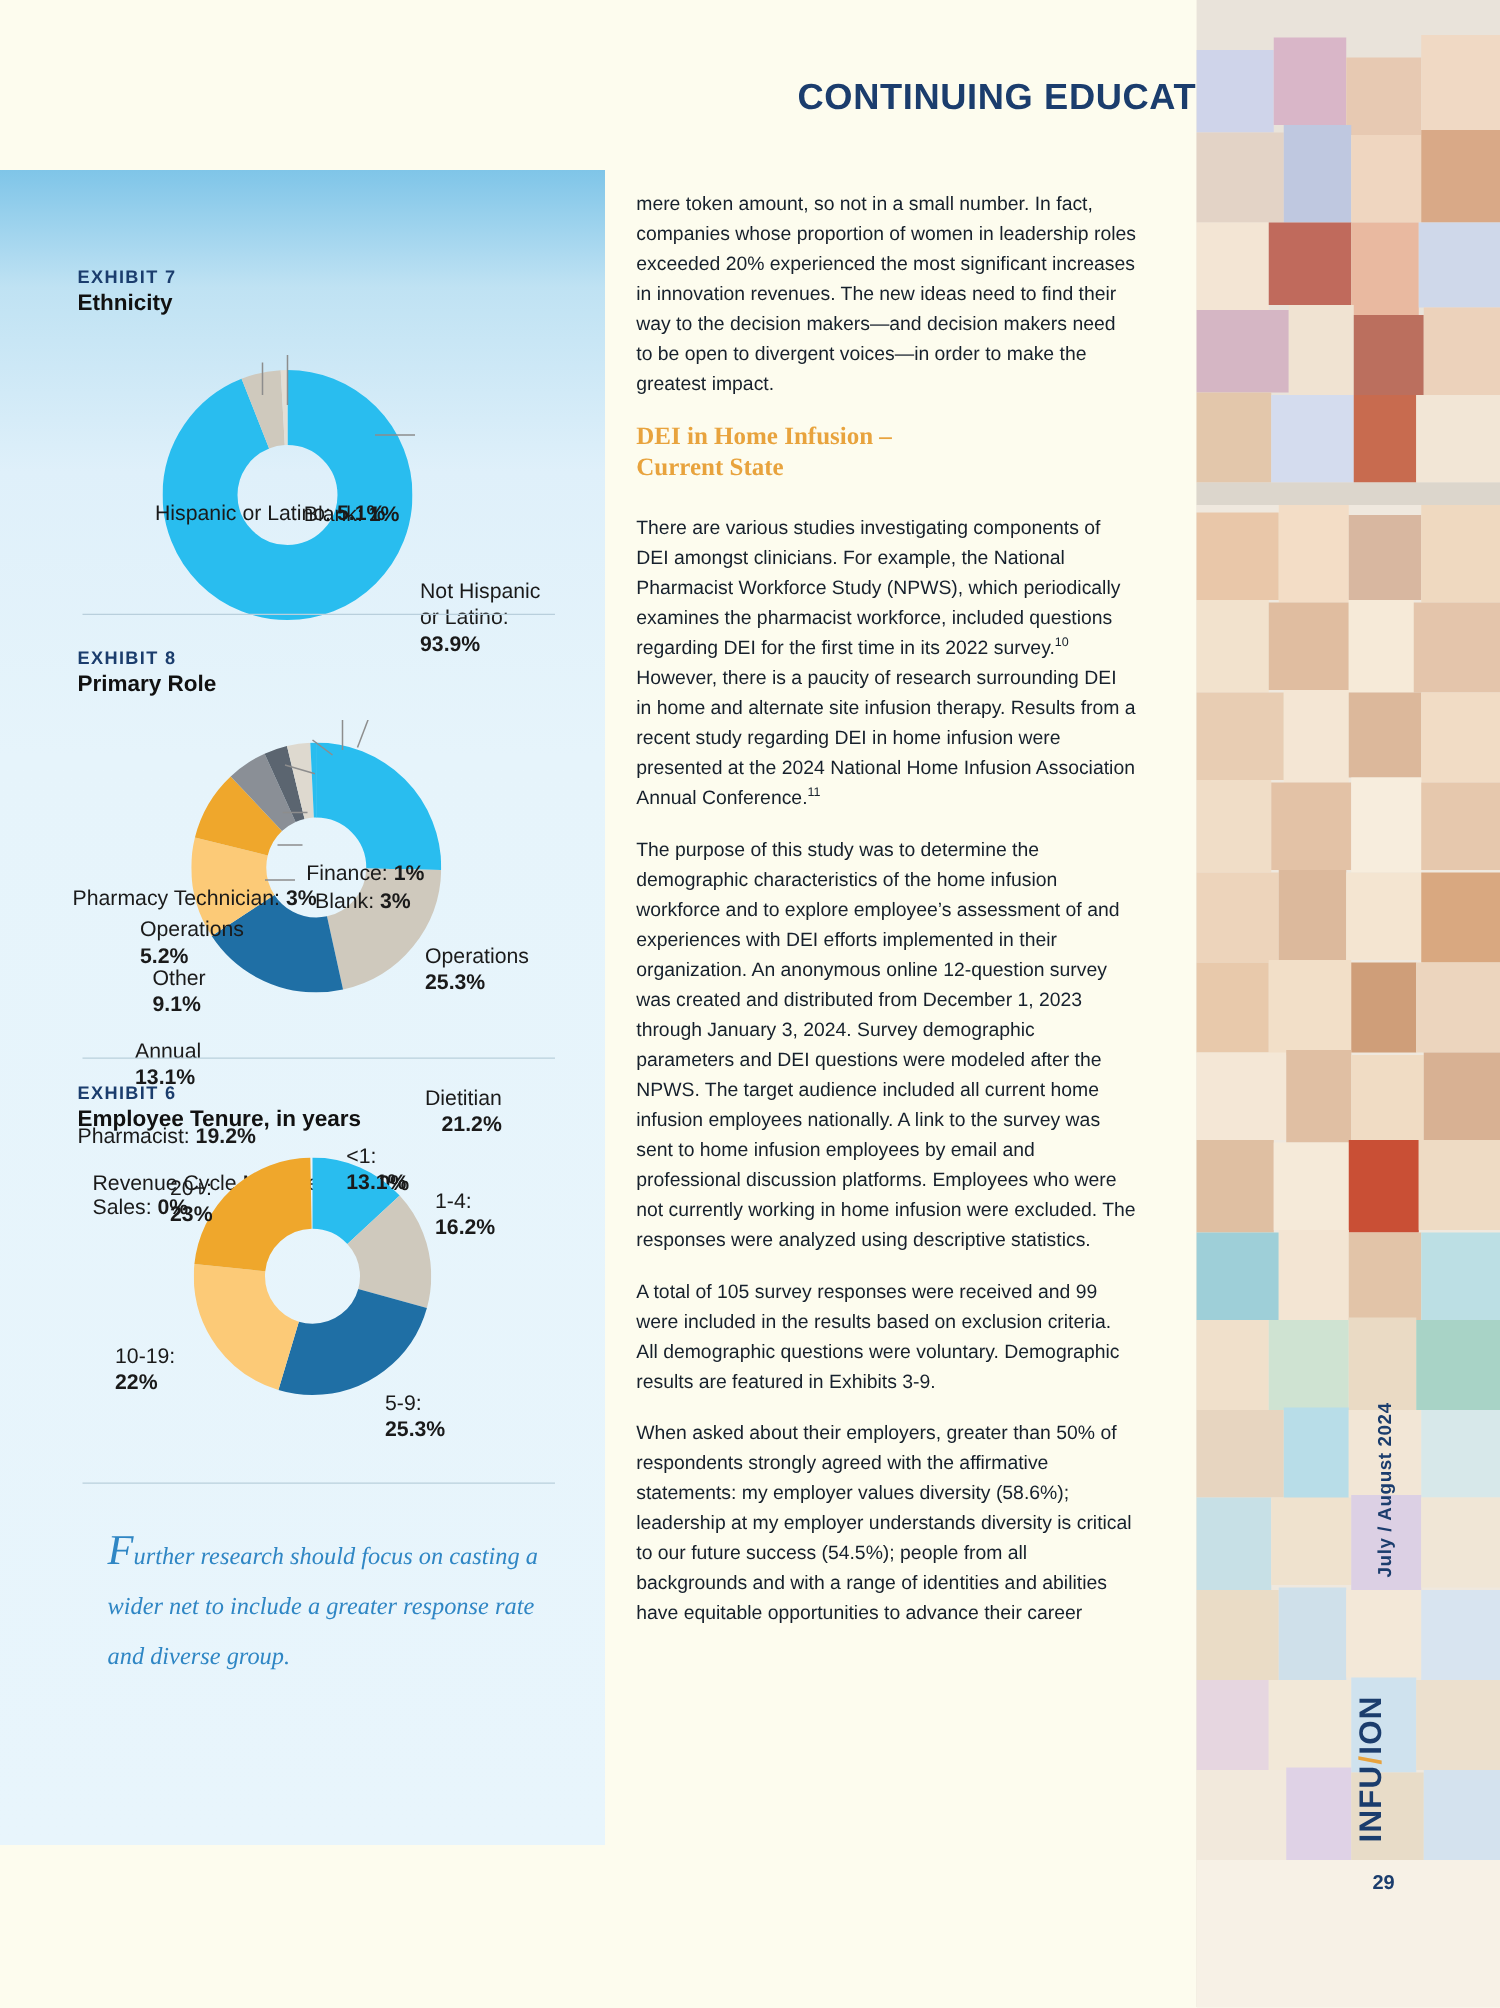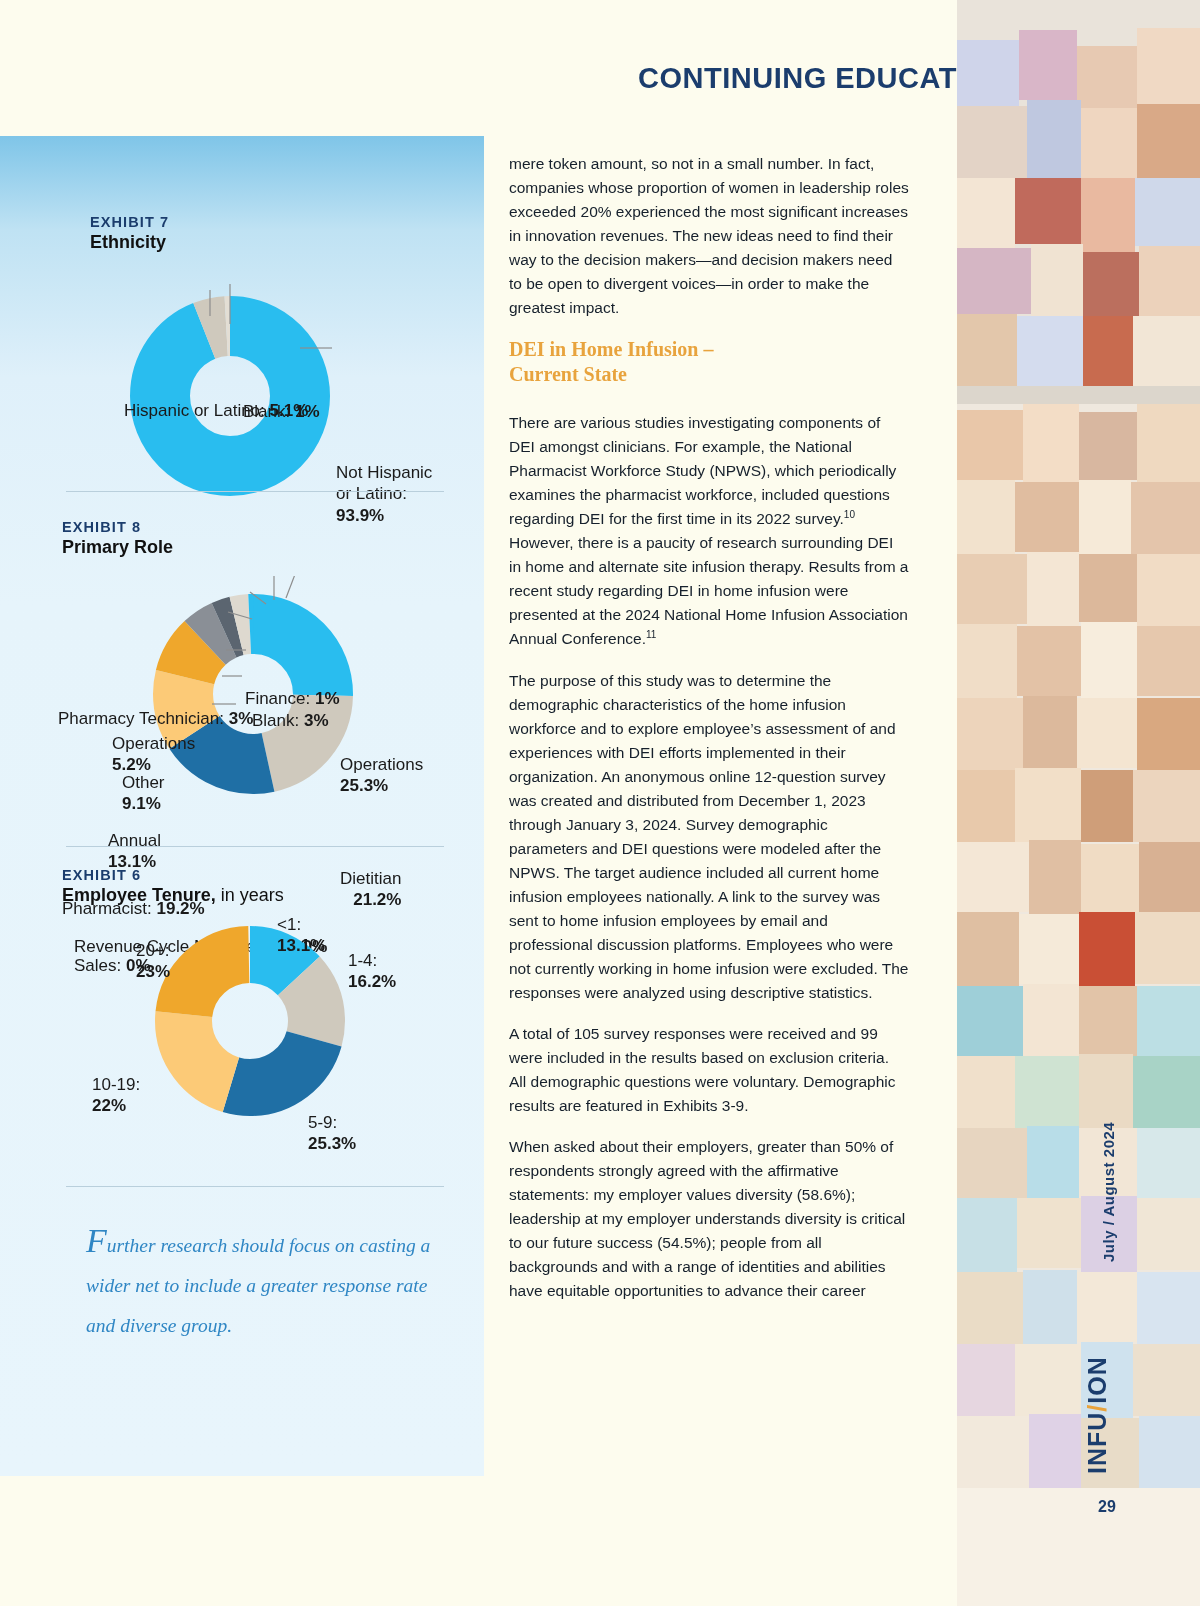--- a/index.html
+++ b/index.html
@@ -46,21 +46,21 @@
     background:linear-gradient(180deg,#7fc5e8 0%,#bfe2f3 7%,#dff0fa 18%,#e6f4fb 35%,#e8f5fc 100%);
   }
   .exhibit { position:absolute; left:62px; width:390px; }
   .ex-kicker {
     font-size:14.5px; font-weight:bold; letter-spacing:1.1px;
     color:#1b3d6d;
   }
   .ex-title {
     font-size:18px; font-weight:bold; color:#111; margin-top:2px;
   }
-  .ex-title .light { font-weight:normal; }
+  .ex-title .light { font-weight:bold; }
   .divider {
     position:absolute; left:66px; width:378px; height:1px;
     background:#b9cfdc;
   }
 
   
   .donut-wrap { position:relative; }
   .donut { position:absolute; }
   .lbl {
     position:absolute; font-size:17px; color:#1a1a1a; line-height:1.25;
@@ -130,21 +130,21 @@
 </div>
 <div class="ce-logo">
   <div class="q q1">C</div>
   <div class="q q2"></div>
   <div class="q q3"></div>
   <div class="q q4">E</div>
 </div>
 
 <div class="left-panel">
 
-  <div class="exhibit" style="top:78px;margin-left:28px;">
+  <div class="exhibit" style="top:78px;">
     <div class="ex-kicker">EXHIBIT 7</div>
     <div class="ex-title">Ethnicity</div>
   </div>
 
   <div class="donut-wrap">
     <svg class="donut" style="left:130px; top:160px;" width="200" height="200" viewBox="0 0 200 200">
 
       <circle cx="100" cy="100" r="70" fill="none" stroke="#29bdef" stroke-width="60" stroke-dasharray="412.8 26.9" transform="rotate(-90 100 100)"></circle>
 
       <circle cx="100" cy="100" r="70" fill="none" stroke="#cfc9bd" stroke-width="60" stroke-dasharray="22.4 417.3" stroke-dashoffset="-412.8" transform="rotate(-90 100 100)"></circle>

